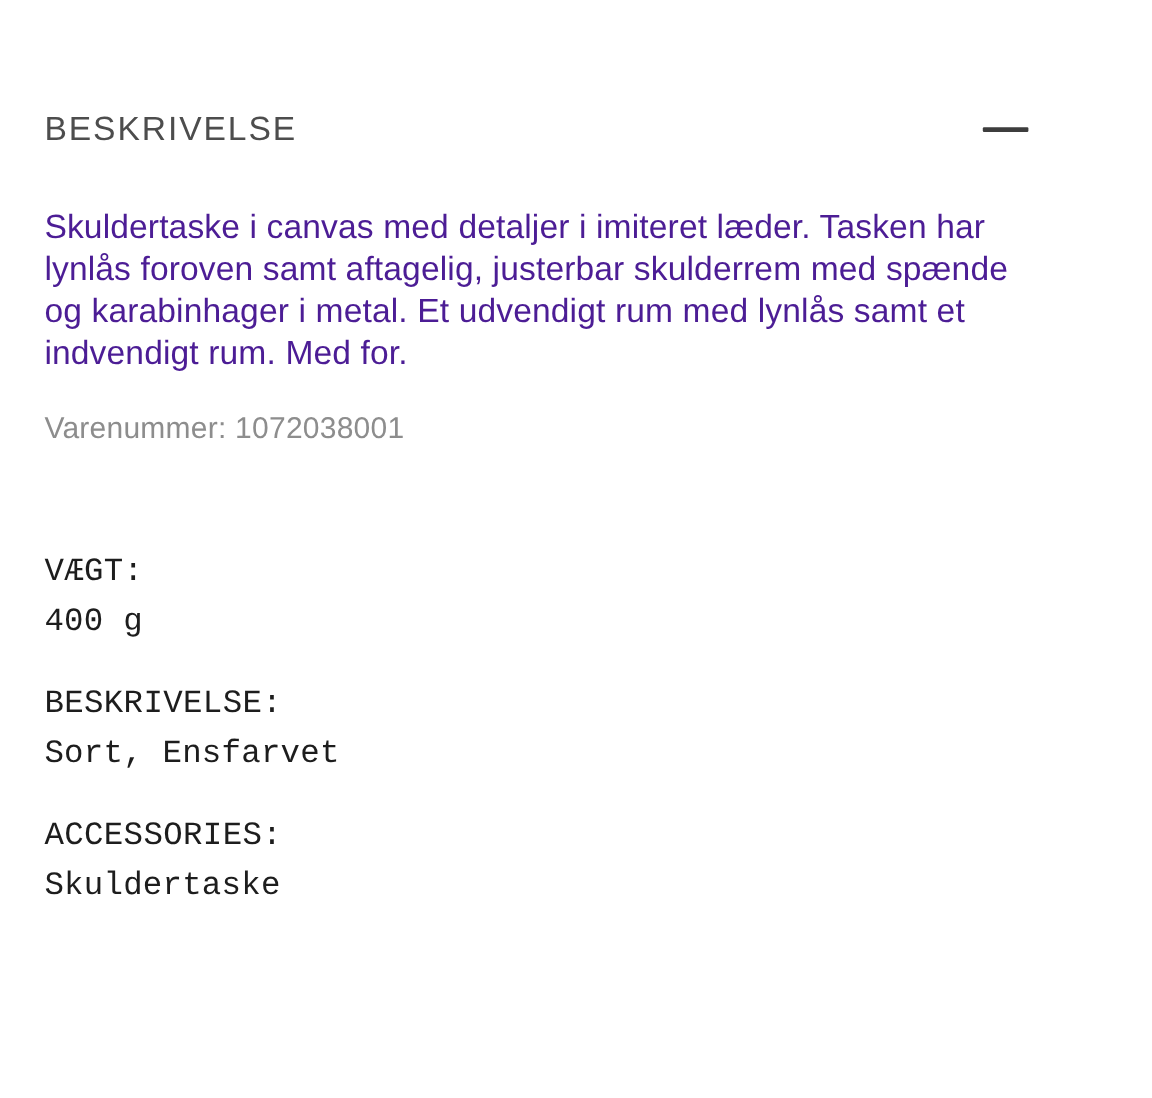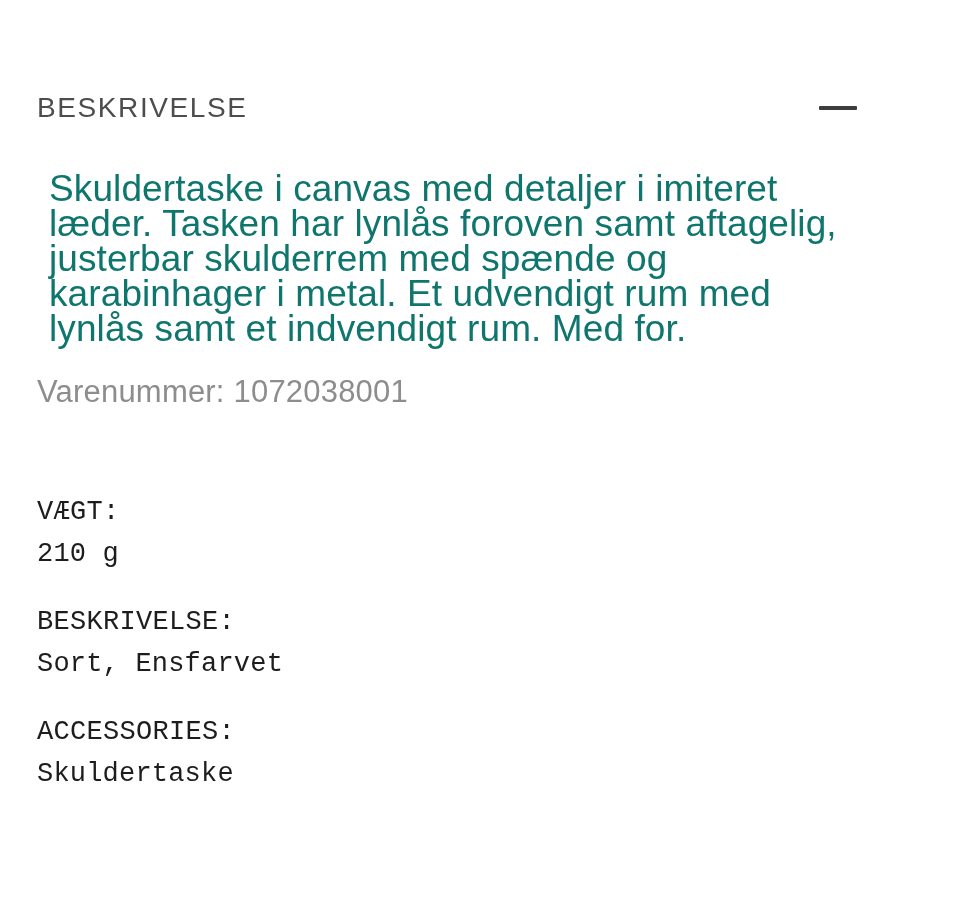--- a/index.html
+++ b/index.html
@@ -36,30 +36,30 @@
   }
   .minus-icon {
     display: block;
     width: 38px;
     height: 4px;
     background: #3d3d3d;
     border-radius: 1px;
     margin-right: 2px;
   }
   .body-text {
-    margin: 49px 0 0 12px;
+    margin: 49px 0 0 0;
     max-width: 882px;
-    font-size: 37px;
+    font-size: 28px;
     line-height: 35px;
     letter-spacing: 0.1px;
-    color: #0f766e;
+    color: #4c1d95;
   }
   .item-number {
     margin: 30px 0 0 0;
-    font-size: 31px;
+    font-size: 25px;
     line-height: 32px;
     letter-spacing: 0.2px;
     color: #8d8d8d;
   }
   .specs {
     margin-top: 87px;
     font-family: Liberation Mono, monospace;
   }
   .spec-item {
     margin-bottom: 34px;
@@ -89,21 +89,21 @@
   </div>
 
   <p class="body-text">Skuldertaske i canvas med detaljer i imiteret læder. Tasken har lynlås foroven samt aftagelig, justerbar skulderrem med spænde og karabinhager i metal. Et udvendigt rum med lynlås samt et indvendigt rum. Med for.</p>
 
   <p class="item-number">Varenummer: 1072038001</p>
 
   <div class="specs">
 
     <div class="spec-item">
       <div class="spec-label">VÆGT:</div>
-      <div class="spec-value">210 g</div>
+      <div class="spec-value">400 g</div>
     </div>
 
     <div class="spec-item">
       <div class="spec-label">BESKRIVELSE:</div>
       <div class="spec-value">Sort, Ensfarvet</div>
     </div>
 
     <div class="spec-item">
       <div class="spec-label">ACCESSORIES:</div>
       <div class="spec-value">Skuldertaske</div>

